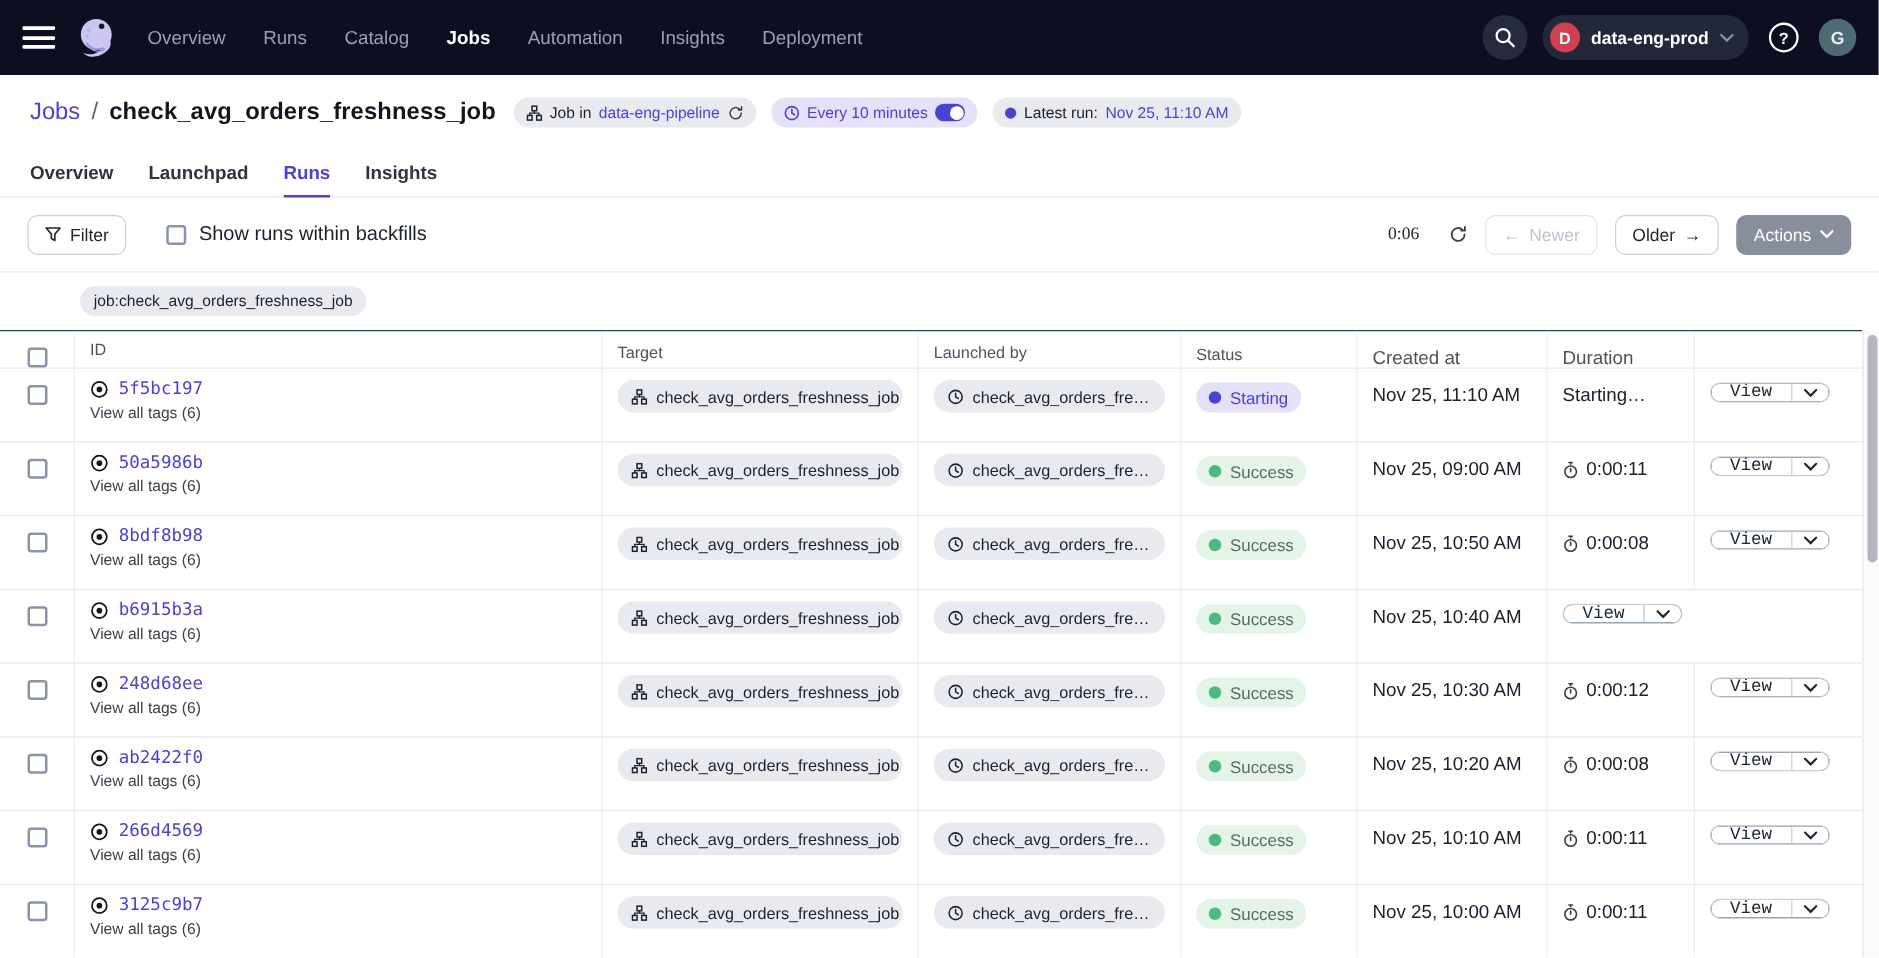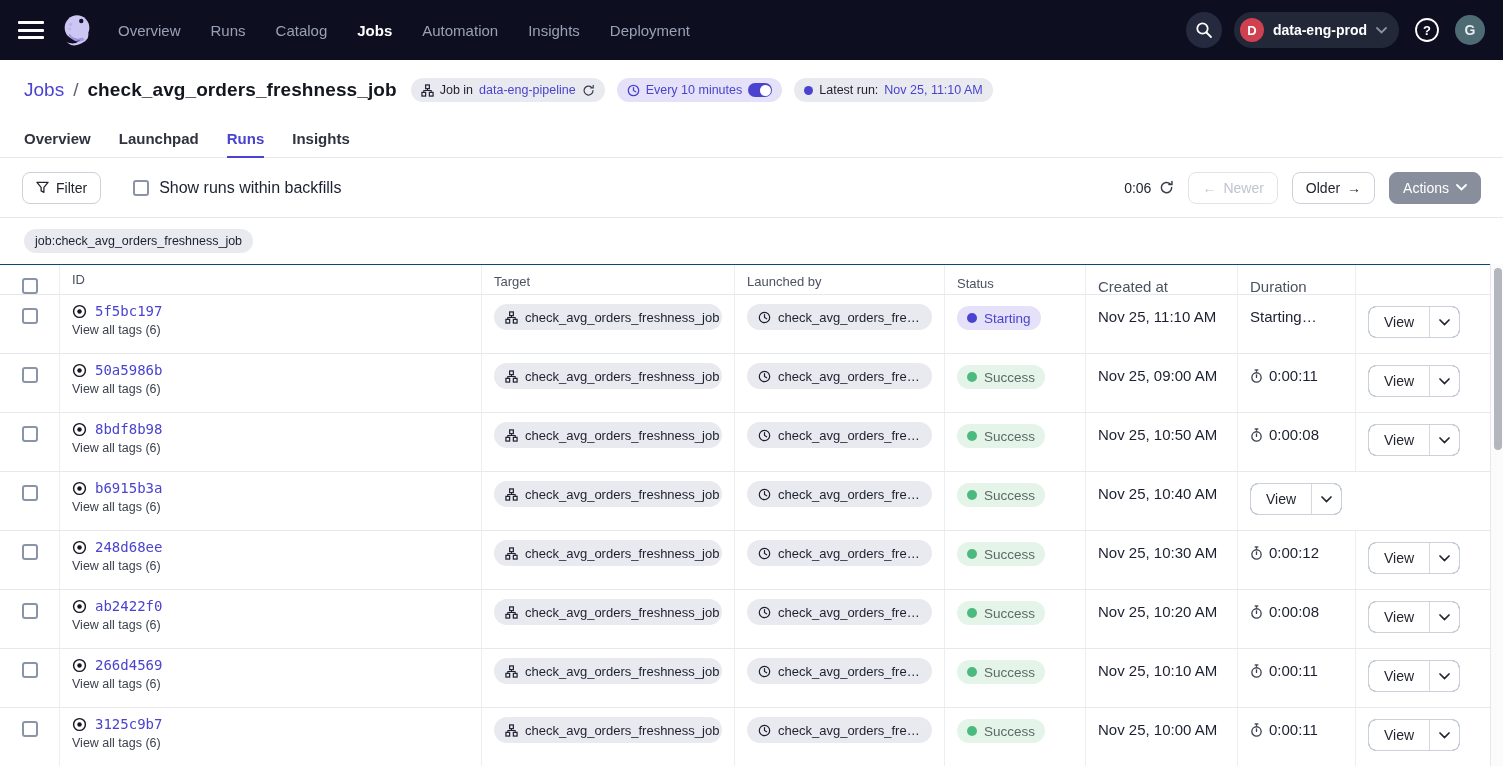--- a/index.html
+++ b/index.html
@@ -42,25 +42,25 @@
   .tab.active::after { content:""; position:absolute; left:0; right:0; bottom:-1px; height:2px; background:var(--accent); }
 
   
   .toolbar { height:60px; display:flex; align-items:center; padding:0 22px; border-bottom:1px solid #e7e8ec; }
   .btn { height:32px; display:inline-flex; align-items:center; gap:7px; padding:0 13px; background:#fff; border:1px solid #ccd0d8; border-radius:8px; font-size:14px; color:#23262f; cursor:pointer; font-family:inherit; }
   .btn:disabled, .btn.disabled { color:#c0c4cf; border-color:#e2e4e9; cursor:default; }
   .btn.gray-filled { background:#888e9b; border-color:#888e9b; color:#fff; }
   .checkbox { width:16px; height:16px; border:2px solid #8b93a7; border-radius:3px; background:#fff; display:inline-block; cursor:pointer; flex:none; }
   .backfills { display:flex; align-items:center; gap:10px; margin-left:32px; font-size:16px; }
   .toolbar-right { margin-left:auto; display:flex; align-items:center; gap:14px; }
-  .countdown { font-size:14px; color:#23262f; display:flex; align-items:center; gap:8px; }
+  .countdown { font-size:14px; color:#23262f; display:flex; align-items:center; gap:24px;font-family:Liberation Serif, serif; }
   .arrow { font-size:14px; }
 
   
-  .tagrow { height:46px; display:flex; align-items:center; padding:0 24px; }
+  .tagrow { height:46px; display:flex; align-items:center; padding:0 24px;margin-left:40px; }
   .filter-tag { height:24px; background:var(--pill-bg); border-radius:12px; padding:0 11px; font-size:12.5px; color:#1c2030; display:flex; align-items:center; }
 
   
   .table-wrap { position:relative; width:1503px; }
   .thead, .trow { display:flex; width:1490px; }
   .thead { height:31px; border-top:1px solid #0c4a6e; border-bottom:1px solid #e7e8ec; }
   .th { display:flex; align-items:center; font-size:13px; color:#4c5260; padding:0 12px; border-right:1px solid #eceef1; }
   .trow { height:59px; border-bottom:1px solid #e7e8ec; }
   .cell { padding:8px 12px; border-right:1px solid #eceef1; overflow:hidden; }
   .c-check { width:60px; display:flex; align-items:flex-start; justify-content:center; padding-top:13px; }
@@ -79,21 +79,21 @@
   .pill { height:26px; max-width:100%; border-radius:13px; background:var(--pill-bg); display:inline-flex; align-items:center; gap:7px; padding:0 11px; font-size:13px; color:#1c2030; white-space:nowrap; }
   .pill .trunc { overflow:hidden; text-overflow:ellipsis; max-width:150px; }
 
   .status-pill { height:24px; border-radius:12px; display:inline-flex; align-items:center; gap:7px; padding:0 10px; font-size:13.5px; }
   .status-pill .sdot { width:10px; height:10px; border-radius:50%; }
   .status-starting { background:var(--starting-bg); color:var(--starting-text); }
   .status-starting .sdot { background:var(--starting-text); }
   .status-success { background:var(--success-bg); color:var(--success-text); }
   .status-success .sdot { background:var(--success-dot); }
 
-  .split-btn { display:inline-flex; border:1px solid #ccd0d8; border-radius:8px; overflow:hidden; background:#0c4a6e; height:32px; }
+  .split-btn { display:inline-flex; border:1px solid #ccd0d8; border-radius:8px; overflow:hidden; background:#0c4a6e; height:16px;font-family:Liberation Mono, monospace; }
   .split-btn .main { padding:0 15px; font-size:14px; color:#23262f; display:flex; align-items:center; cursor:pointer; background:#fff; border:none; font-family:inherit; }
   .split-btn .caret { width:30px; display:flex; align-items:center; justify-content:center; border-left:1px solid #d5d8de; cursor:pointer; background:#fff; border-top:none; border-right:none; border-bottom:none; }
 
   
   .vscrollbar { position:absolute; top:0; right:0; width:13px; height:502px; background:#fbfbfc; border-left:1px solid #e7e8ec; }
   .vscroll-thumb { position:absolute; top:4px; left:2.5px; width:8px; height:182px; border-radius:4px; background:#b4b6bf; cursor:pointer; }
 
   svg { display:block; flex:none; }
 </style>
 </head>

